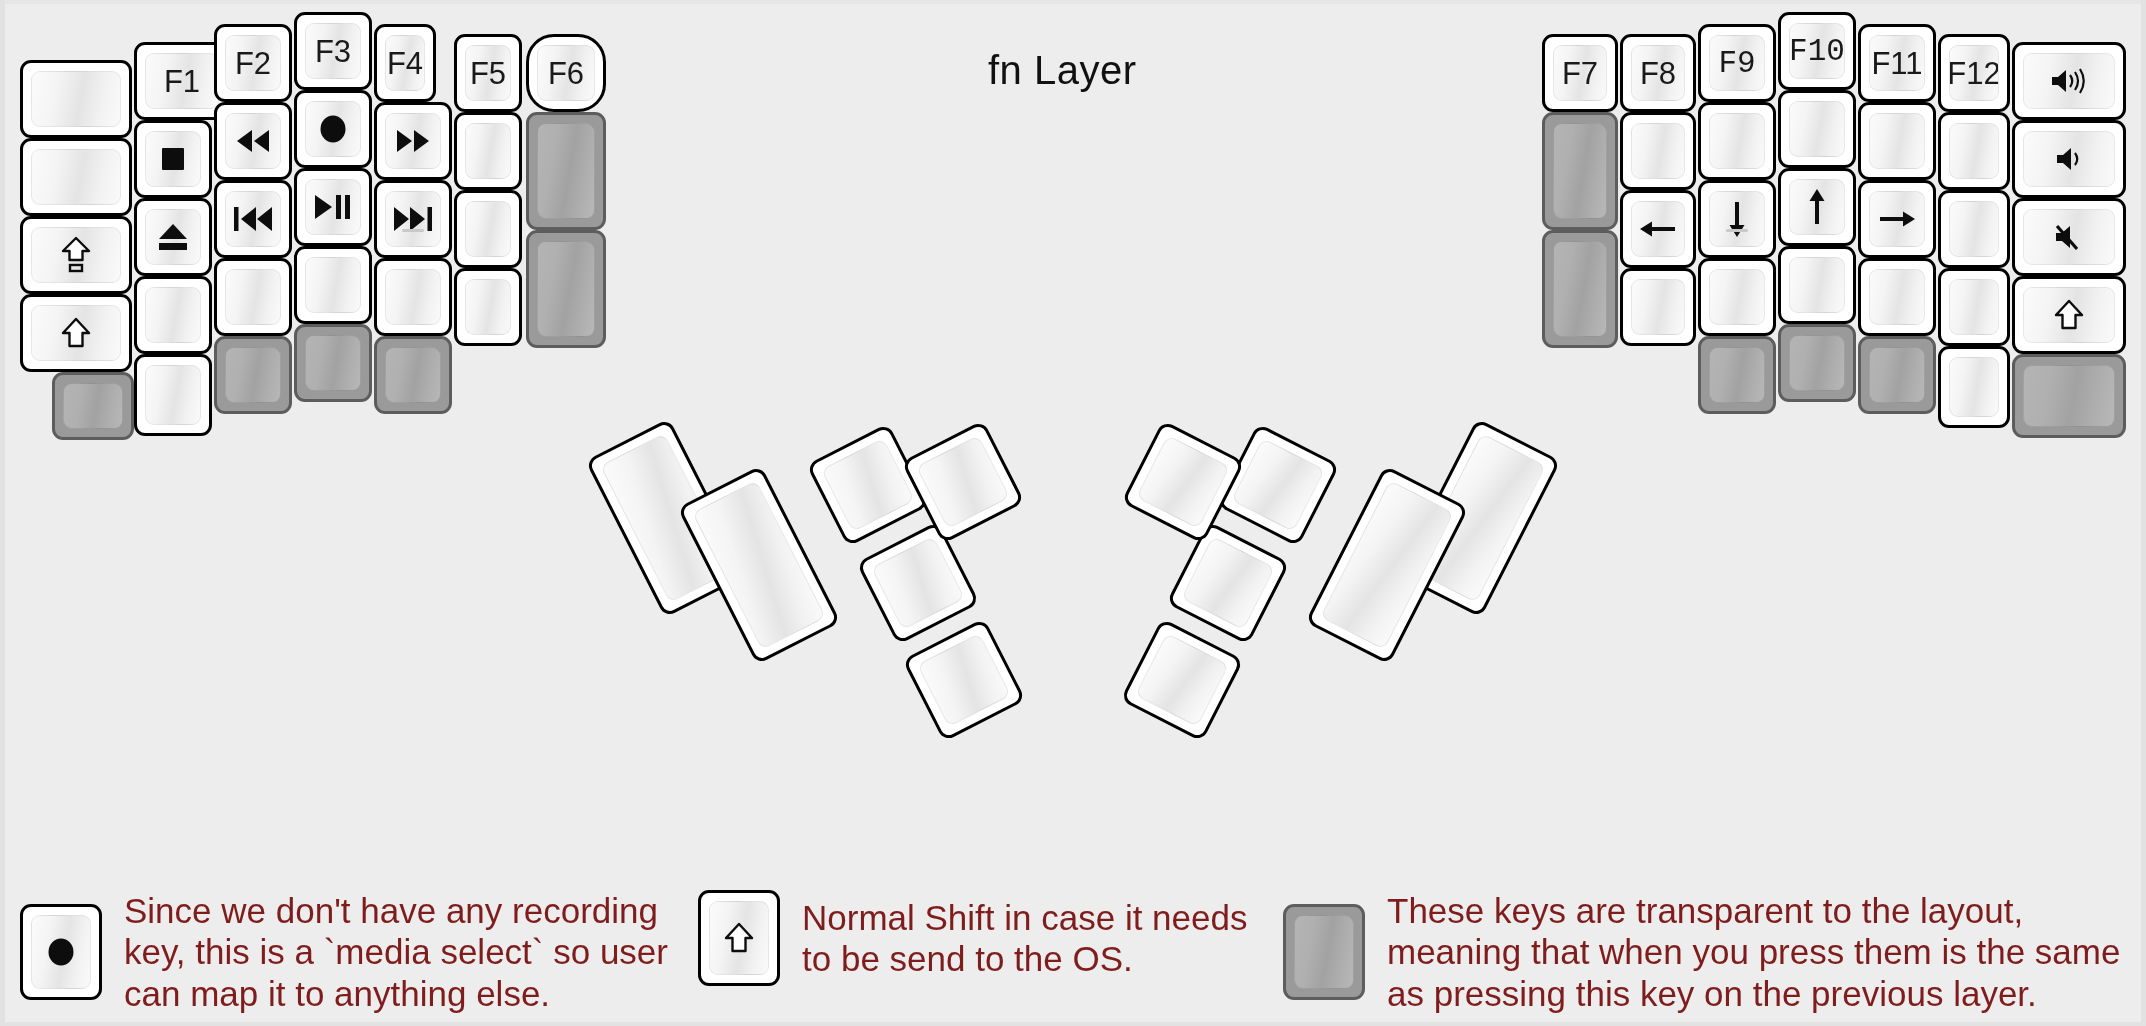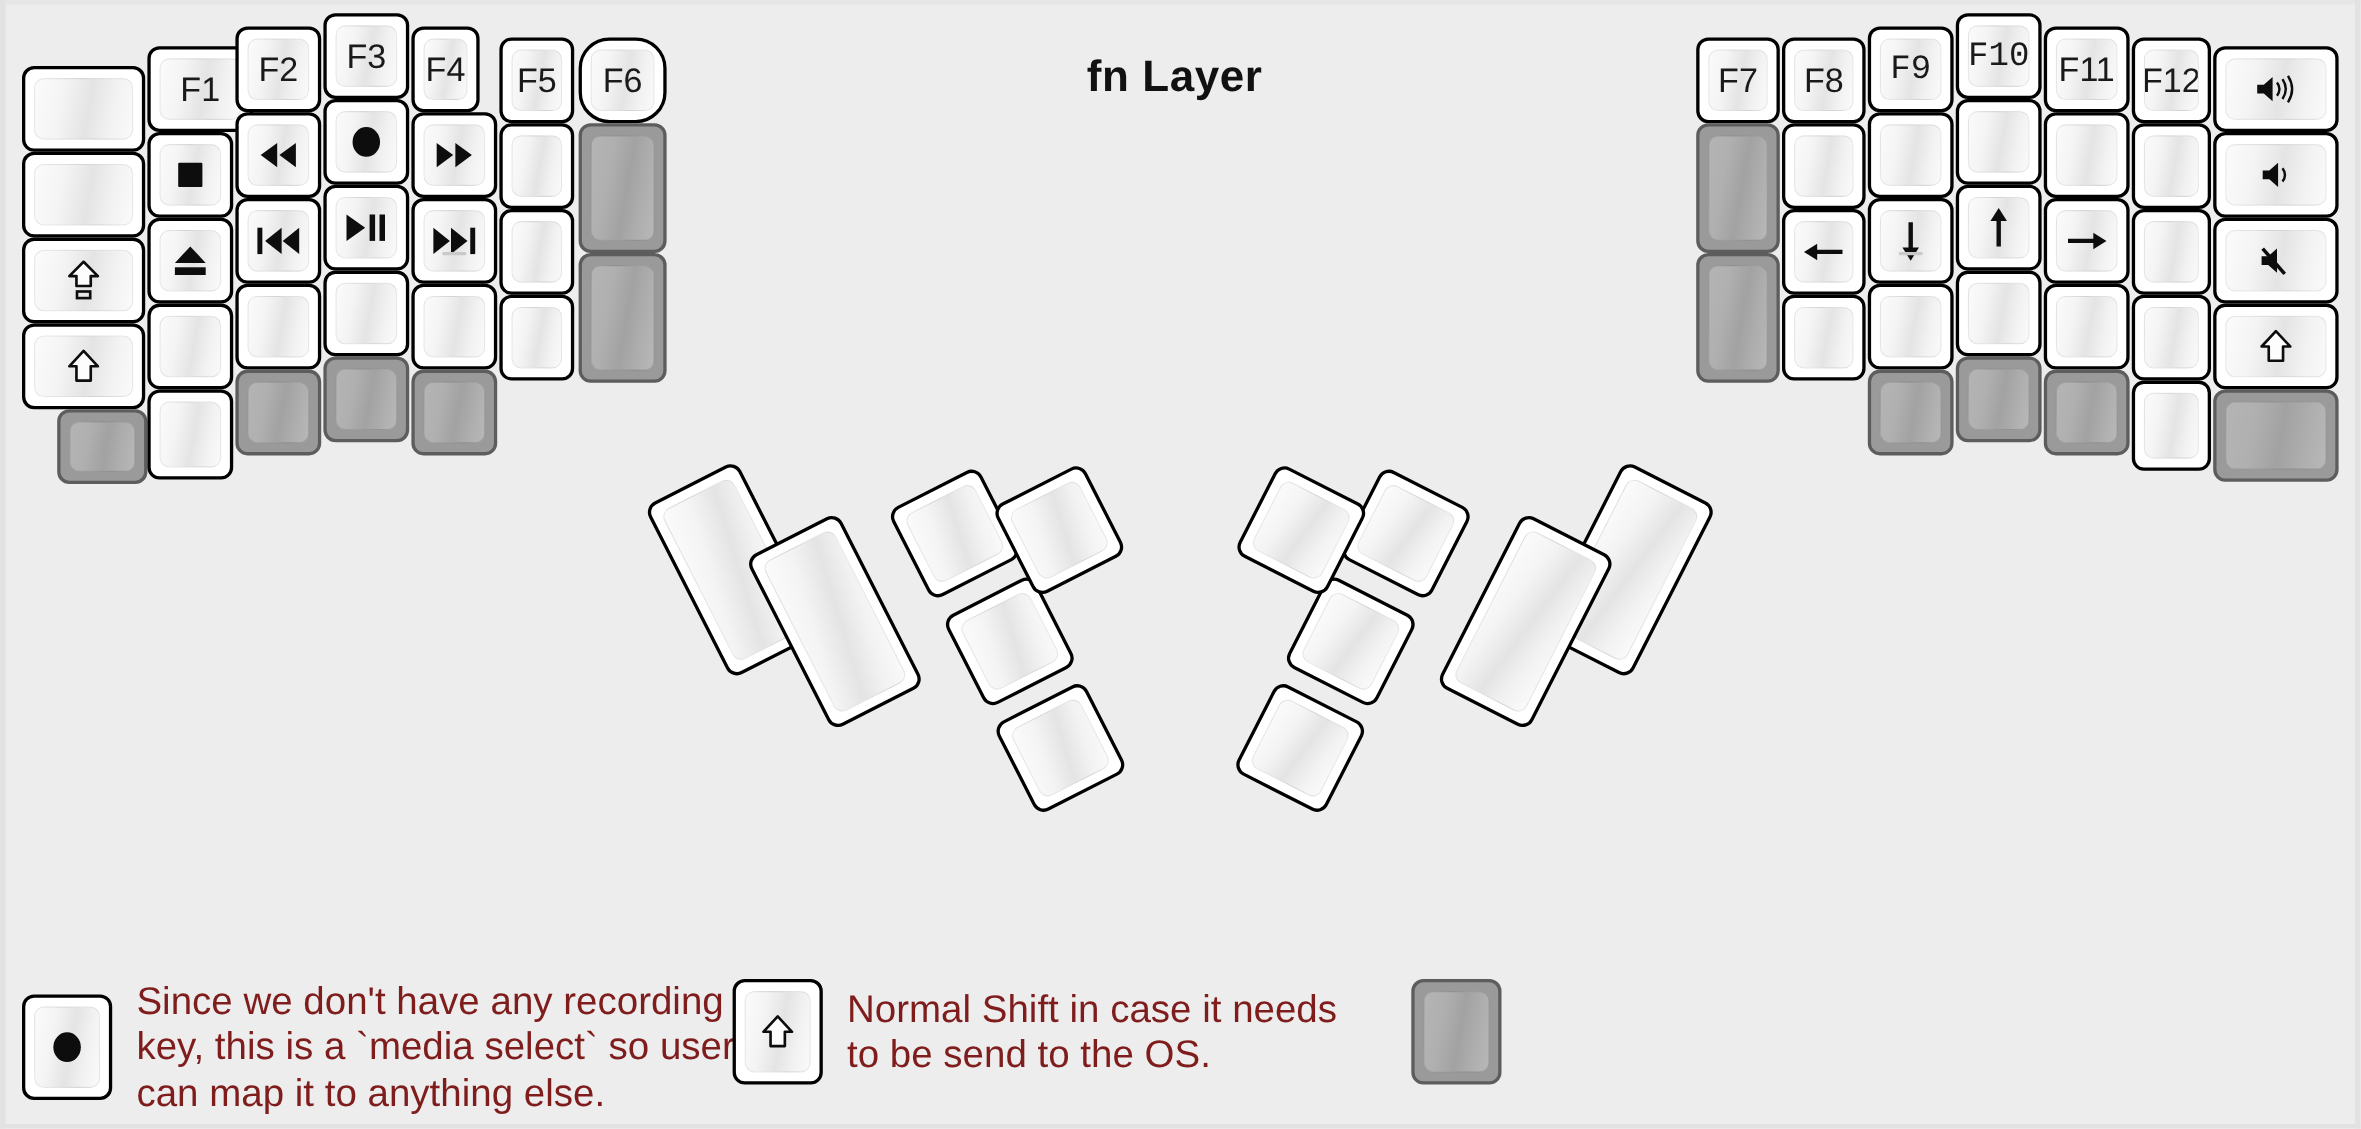--- a/index.html
+++ b/index.html
@@ -83,21 +83,21 @@
 </style>
 </head>
 <body>
 
 <div id="stage">
   <div class="edge-t"></div>
   <div class="edge-l"></div>
   <div class="edge-r"></div>
   <div class="edge-b"></div>
 
-  <div class="title" id="title" style="left: 988px; top: 48px; font-weight: bold;">fn Layer</div>
+  <div class="title" id="title" style="left: 988px; top: 48px;">fn Layer</div>
 
   <div id="left-half">
       <div class="key" style="left: 20px; top: 60px; width: 112px; height: 78px;">
         <div class="cap"></div>
       </div>
       <div class="key" style="left: 20px; top: 138px; width: 112px; height: 78px;">
         <div class="cap"></div>
       </div>
       <div class="key" style="left: 20px; top: 216px; width: 112px; height: 78px;">
         <div class="cap">
@@ -491,36 +491,39 @@
                   <ellipse cx="17" cy="17" rx="12.5" ry="13.5" fill="#0d0d0d"></ellipse>
                 </svg>
               </span>
             </div>
           </div>
         </div>
         <div class="legend-text">Since we don't have any recording
 key, this is a `media select` so user
 can map it to anything else.</div>
       </div>
-      <div class="legend-item" style="left: 666px; top: 890px;">
+      <div class="legend-item" style="left: 698px; top: 890px;">
         <div class="legend-key">
           <div class="key" style="left: 0px; top: 0px; width: 82px; height: 96px; position: absolute;">
             <div class="cap">
               <span style="display: flex;">
                 <svg class="glyph" width="30" height="32" viewBox="0 0 30 32" xmlns="http://www.w3.org/2000/svg">
                   <path d="M15 2 L28 16 L21.5 16 L21.5 29 L8.5 29 L8.5 16 L2 16 Z" fill="#fdfdfd" stroke="#0d0d0d" stroke-width="2.4" stroke-linejoin="round"></path>
                 </svg>
               </span>
             </div>
           </div>
         </div>
         <div class="legend-text">Normal Shift in case it needs
 to be send to the OS.</div>
       </div>
       <div class="legend-item" style="left: 1283px; top: 890px;">
         <div class="legend-key">
           <div class="key trans" style="left: 0px; top: 0px; width: 82px; height: 96px; position: absolute;">
             <div class="cap"></div>
           </div>
         </div>
+        <div class="legend-text">These keys are transparent to the layout,
+meaning that when you press them is the same
+as pressing this key on the previous layer.</div>
       </div>
     </div>
 </div>
 
 </body></html>

